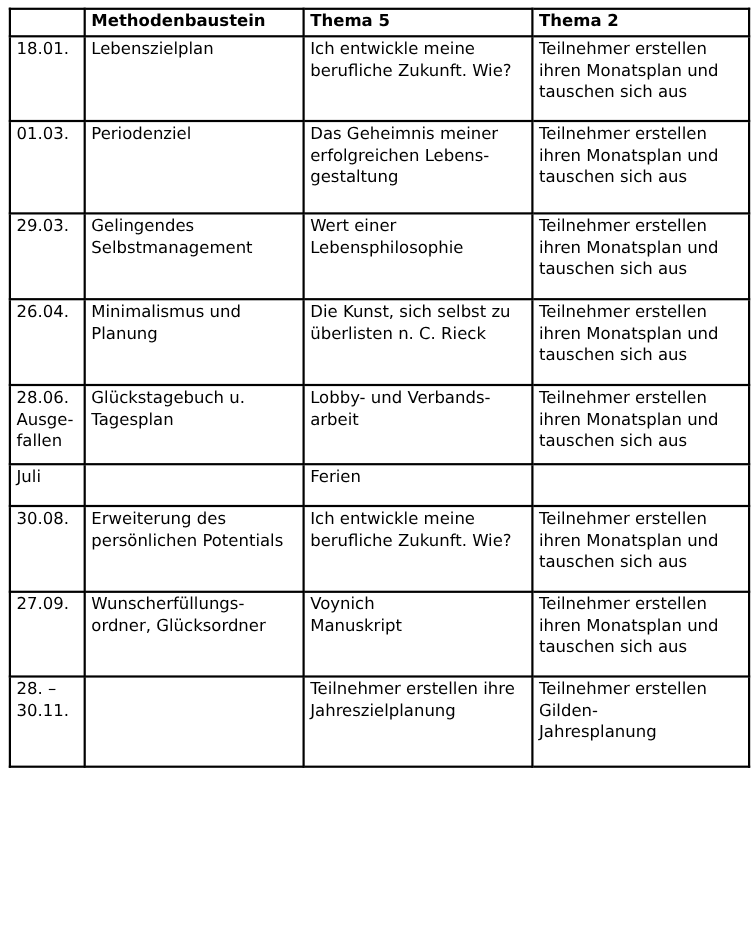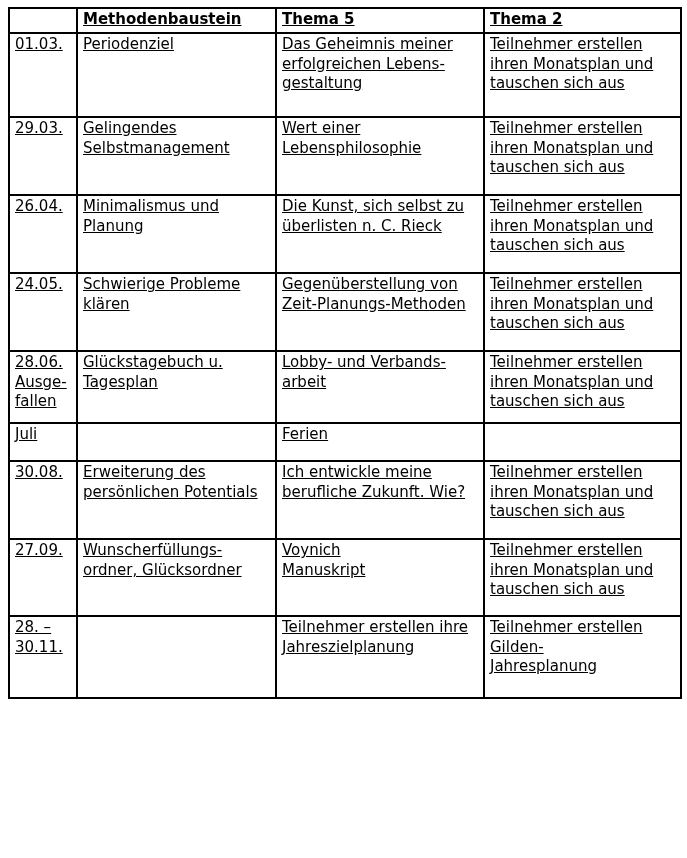--- a/index.html
+++ b/index.html
@@ -32,21 +32,20 @@
   table.schedule td {
     border: 2px solid #000000;
     vertical-align: top;
     text-align: left;
     padding: 1px 5px 2px 5px;
     font-size: 15px;
     line-height: 19.5px;
     white-space: pre-line;
     overflow: hidden;
     font-weight: normal;
-    text-decoration: underline;
   }
   table.schedule thead th {
     font-weight: bold;
     height: 20px;
   }
 </style>
 </head>
 <body>
 
 <div class="page">
@@ -59,20 +58,29 @@
     </colgroup>
     <thead>
       <tr>
         <th></th>
         <th>Methodenbaustein</th>
         <th>Thema 5</th>
         <th>Thema 2</th>
       </tr>
     </thead>
     <tbody>
+        <tr style="height: 77px;">
+          <td>18.01.</td>
+          <td>Lebenszielplan</td>
+          <td>Ich entwickle meine
+berufliche Zukunft. Wie?</td>
+          <td>Teilnehmer erstellen
+ihren Monatsplan und
+tauschen sich aus</td>
+        </tr>
         <tr style="height: 84px;">
           <td>01.03.</td>
           <td>Periodenziel</td>
           <td>Das Geheimnis meiner
 erfolgreichen Lebens-
 gestaltung</td>
           <td>Teilnehmer erstellen
 ihren Monatsplan und
 tauschen sich aus</td>
         </tr>
@@ -85,30 +93,20 @@
           <td>Teilnehmer erstellen
 ihren Monatsplan und
 tauschen sich aus</td>
         </tr>
         <tr style="height: 78px; margin-left: 28px;">
           <td>26.04.</td>
           <td>Minimalismus und
 Planung</td>
           <td>Die Kunst, sich selbst zu
 überlisten n. C. Rieck</td>
-          <td>Teilnehmer erstellen
-ihren Monatsplan und
-tauschen sich aus</td>
-        </tr>
-        <tr style="height: 78px;">
-          <td>24.05.</td>
-          <td>Schwierige Probleme
-klären</td>
-          <td>Gegenüberstellung von
-Zeit-Planungs-Methoden</td>
           <td>Teilnehmer erstellen
 ihren Monatsplan und
 tauschen sich aus</td>
         </tr>
         <tr style="height: 72px;">
           <td>28.06.
 Ausge-
 fallen</td>
           <td>Glückstagebuch u.
 Tagesplan</td>

